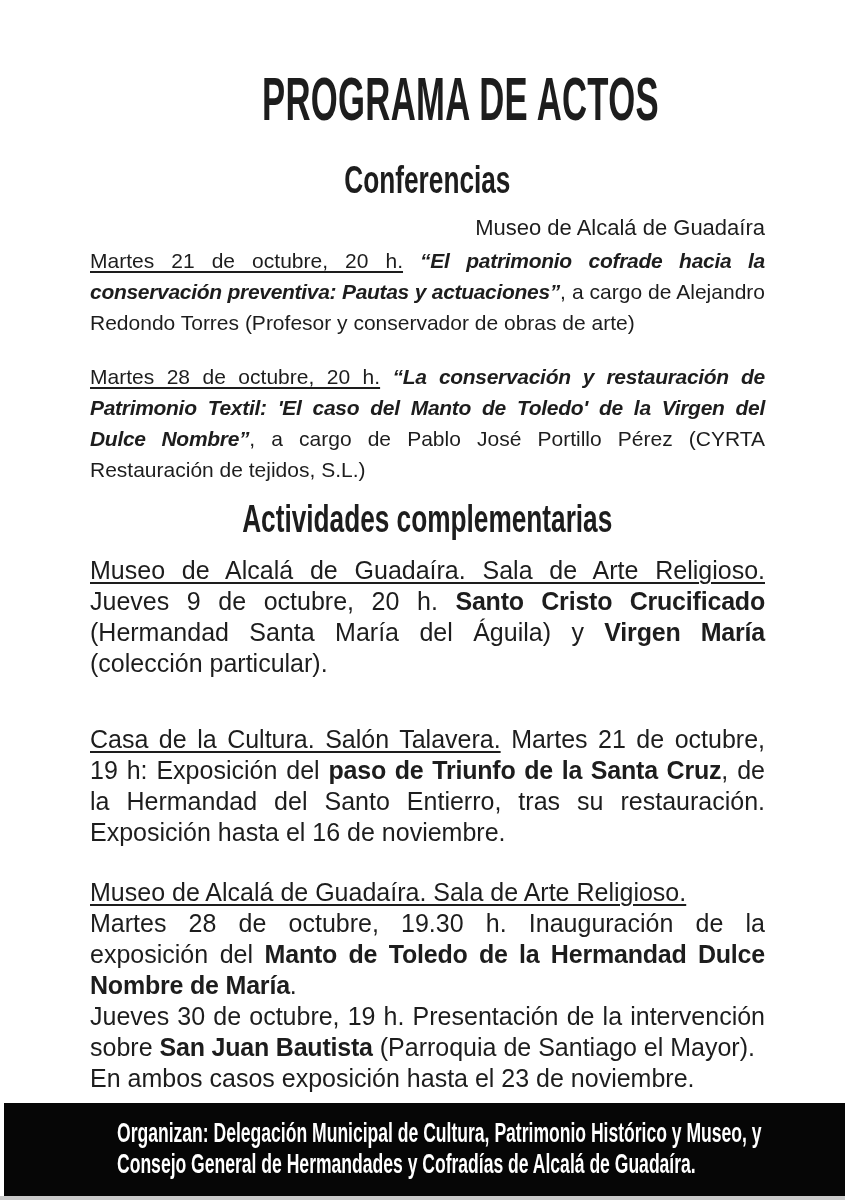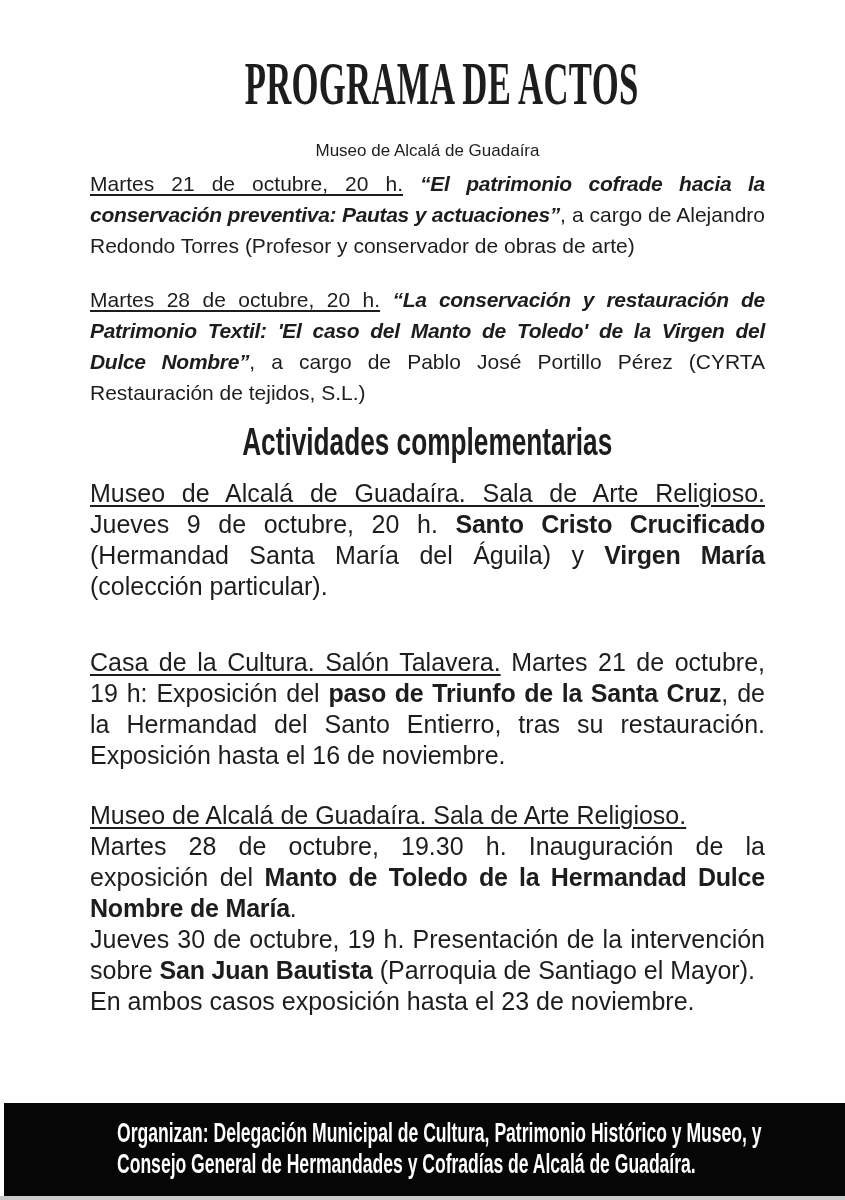--- a/index.html
+++ b/index.html
@@ -23,43 +23,42 @@
   .cond {
     display: inline-block;
     white-space: nowrap;
     transform: scaleX(0.69);
     transform-origin: 50% 50%;
   }
   .cond-title {
     transform: scaleX(0.56);
   }
   h1.doc-title {
-    margin: 0;
+    margin: 16px;
     padding-top: 50px;
     text-align: center;
     font-size: 62px;
     line-height: 66px;
     font-weight: bold;
     letter-spacing: 0.5px;
-    font-family: Liberation Serif, serif;
   }
   h2.section-heading {
     margin: 28px 0 0;
     text-align: center;
     font-size: 38px;
     line-height: 40px;
     font-weight: bold;
   }
   h2.section-heading.second {
     margin-top: 14px;
   }
   p.venue {
-    margin: 19px 0 0;
-    text-align: center;
-    font-size: 17px;
+    margin: 12px 0 0;
+    text-align: right;
+    font-size: 22px;
     line-height: 31px;
   }
   p.subtitle {
     margin: 22px auto 0;
     max-width: 660px;
     text-align: center;
     font-size: 21px;
     line-height: 35px;
   }
   p.event {
@@ -119,20 +118,21 @@
 </style>
 </head>
 <body>
 
 <div class="page">
   <div class="content">
 
     <h1 class="doc-title"><span class="cond cond-title">PROGRAMA DE ACTOS</span></h1>
 
     <section>
+      <h2 class="section-heading"><span class="cond">Conferencias</span></h2>
 
       <p class="venue">Museo de Alcalá de Guadaíra</p>
 
       <p class="event first"><span class="u">Martes 21 de octubre, 20 h.</span><span> </span><span class="bi">“El patrimonio cofrade hacia la conservación preventiva: Pautas y actuaciones”</span><span>, a cargo de Alejandro Redondo Torres (Profesor y conservador de obras de arte)</span></p>
 
       <p class="event second"><span class="u">Martes 28 de octubre, 20 h.</span><span> </span><span class="bi">“La conservación y restauración de Patrimonio Textil: 'El caso del Manto de Toledo' de la Virgen del Dulce Nombre”</span><span>, a cargo de Pablo José Portillo Pérez (CYRTA Restauración de tejidos, S.L.)</span></p>
     </section>
 
     <section>
       <h2 class="section-heading second"><span class="cond">Actividades complementarias</span></h2>

